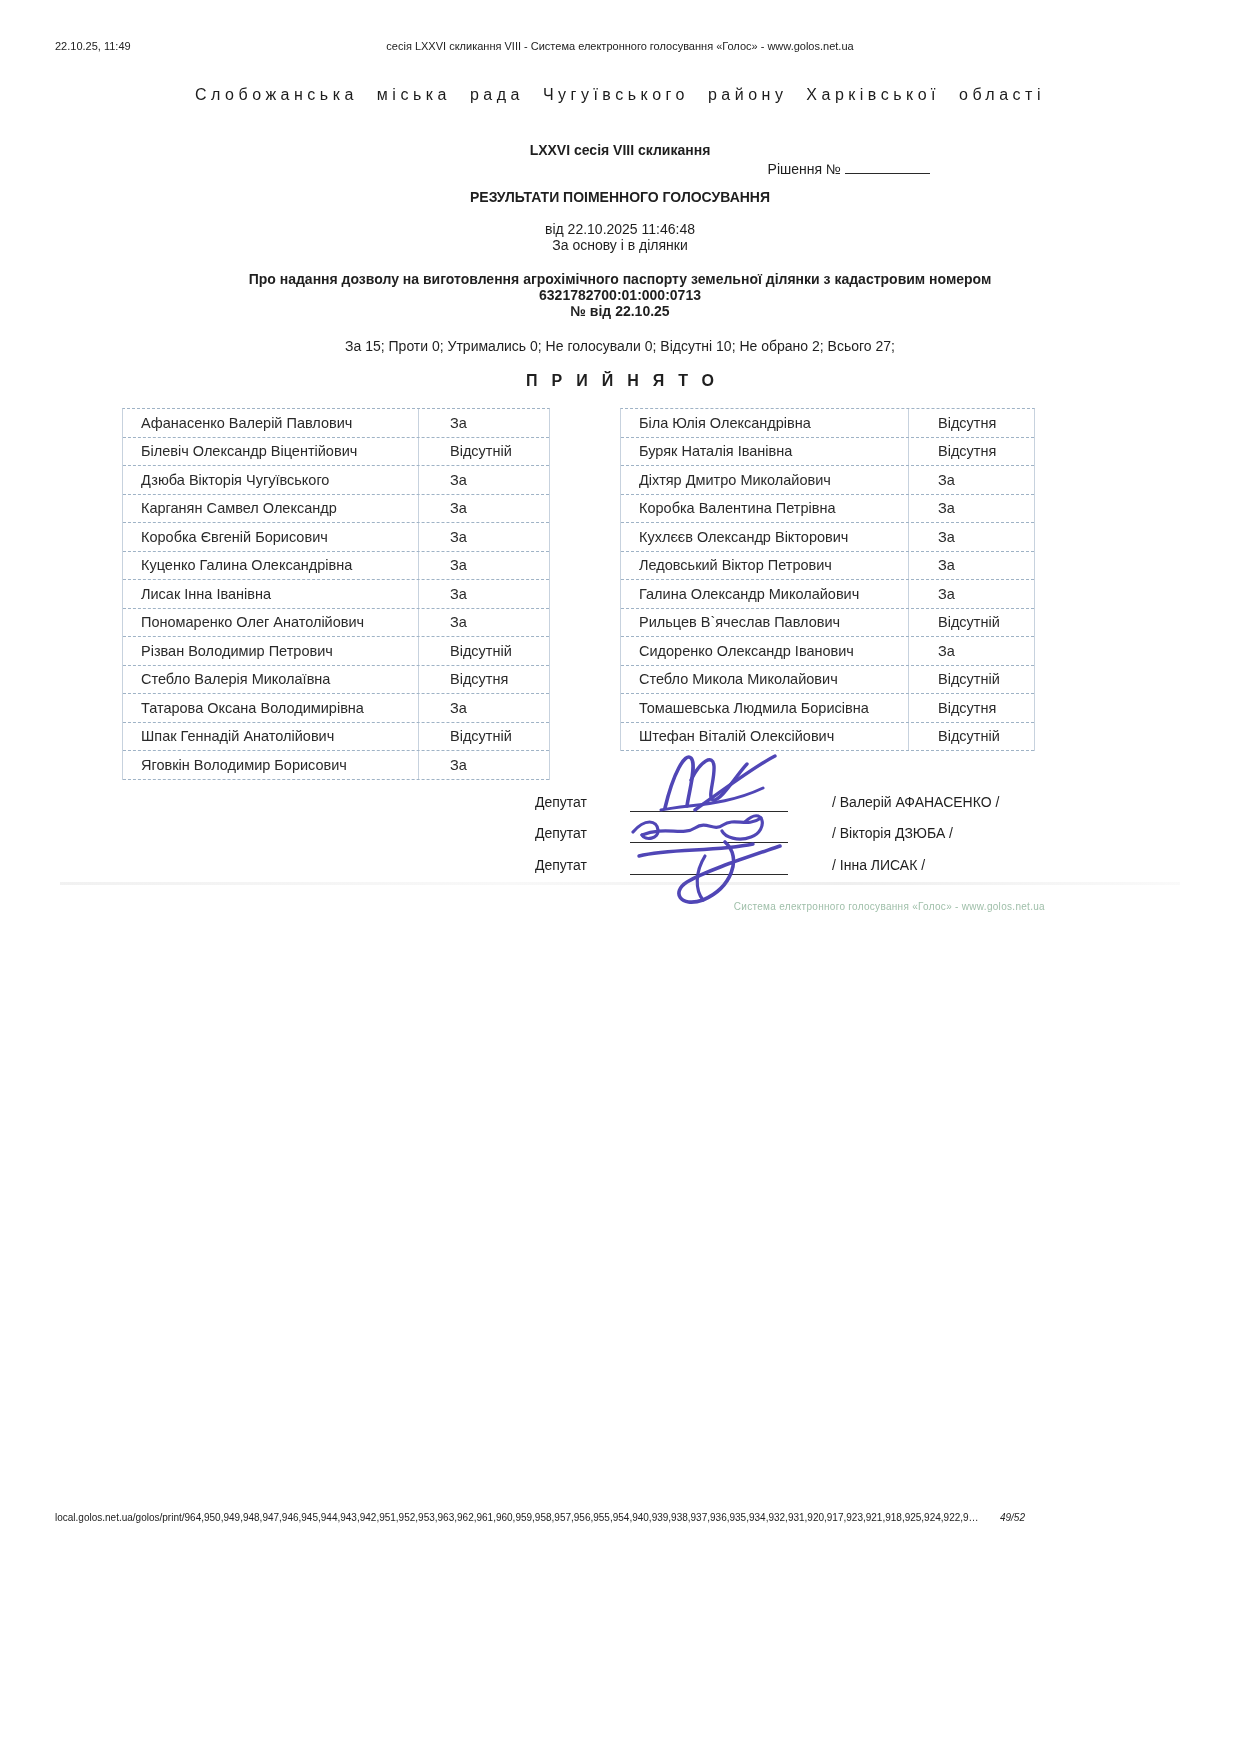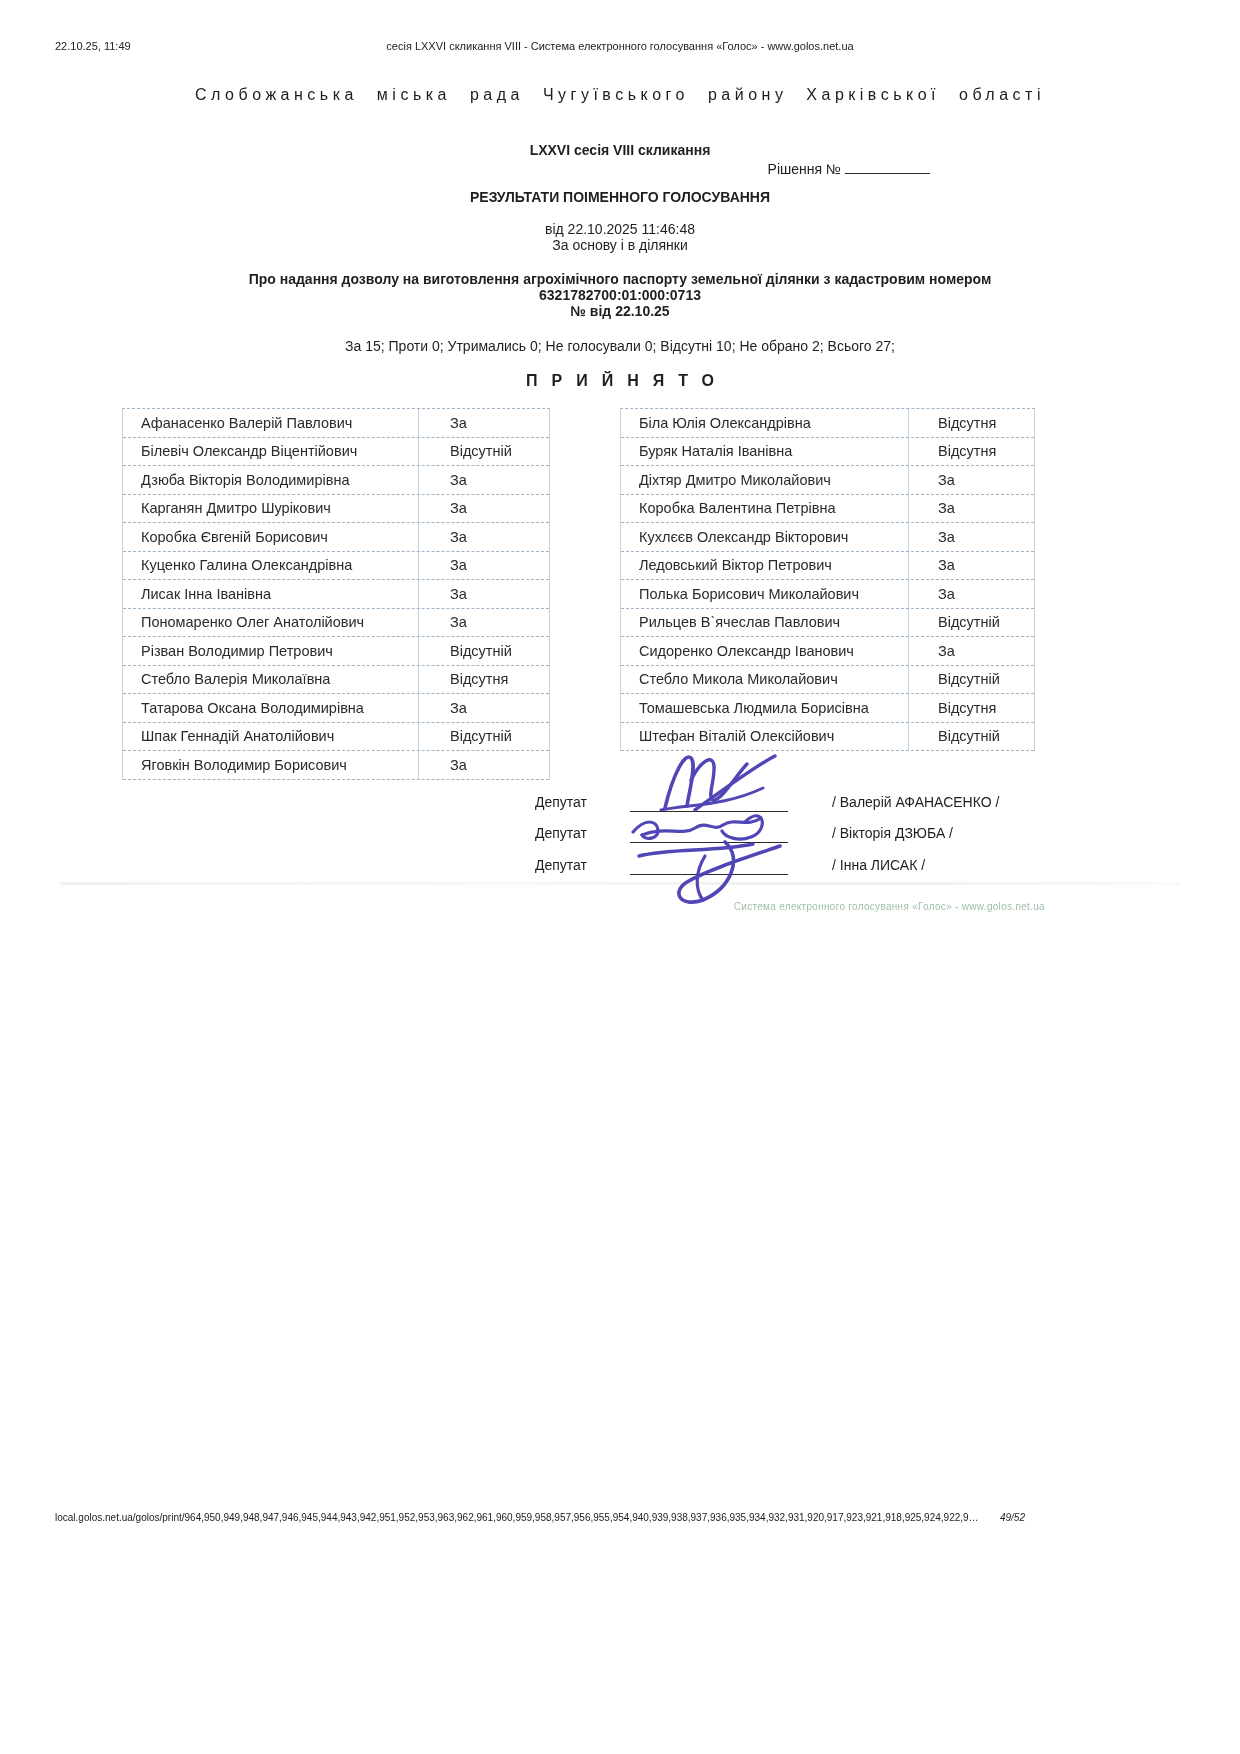--- a/index.html
+++ b/index.html
@@ -93,25 +93,25 @@
   <div class="vtable left" id="table-left">
       <div class="vrow">
         <div class="cell name">Афанасенко Валерій Павлович</div>
         <div class="cell vote">За</div>
       </div>
       <div class="vrow">
         <div class="cell name">Білевіч Олександр Віцентійович</div>
         <div class="cell vote">Відсутній</div>
       </div>
       <div class="vrow">
-        <div class="cell name">Дзюба Вікторія Володимирівна</div>
-        <div class="cell vote">За</div>
-      </div>
-      <div class="vrow">
-        <div class="cell name">Карганян Дмитро Шурікович</div>
+        <div class="cell name">Дзюба Вікторія Чугуївського</div>
+        <div class="cell vote">За</div>
+      </div>
+      <div class="vrow">
+        <div class="cell name">Карганян Самвел Олександр</div>
         <div class="cell vote">За</div>
       </div>
       <div class="vrow">
         <div class="cell name">Коробка Євгеній Борисович</div>
         <div class="cell vote">За</div>
       </div>
       <div class="vrow">
         <div class="cell name">Куценко Галина Олександрівна</div>
         <div class="cell vote">За</div>
       </div>
@@ -163,21 +163,21 @@
       </div>
       <div class="vrow">
         <div class="cell name">Кухлєєв Олександр Вікторович</div>
         <div class="cell vote">За</div>
       </div>
       <div class="vrow">
         <div class="cell name">Ледовський Віктор Петрович</div>
         <div class="cell vote">За</div>
       </div>
       <div class="vrow">
-        <div class="cell name">Полька Борисович Миколайович</div>
+        <div class="cell name">Галина Олександр Миколайович</div>
         <div class="cell vote">За</div>
       </div>
       <div class="vrow">
         <div class="cell name">Рильцев В`ячеслав Павлович</div>
         <div class="cell vote">Відсутній</div>
       </div>
       <div class="vrow">
         <div class="cell name">Сидоренко Олександр Іванович</div>
         <div class="cell vote">За</div>
       </div>

